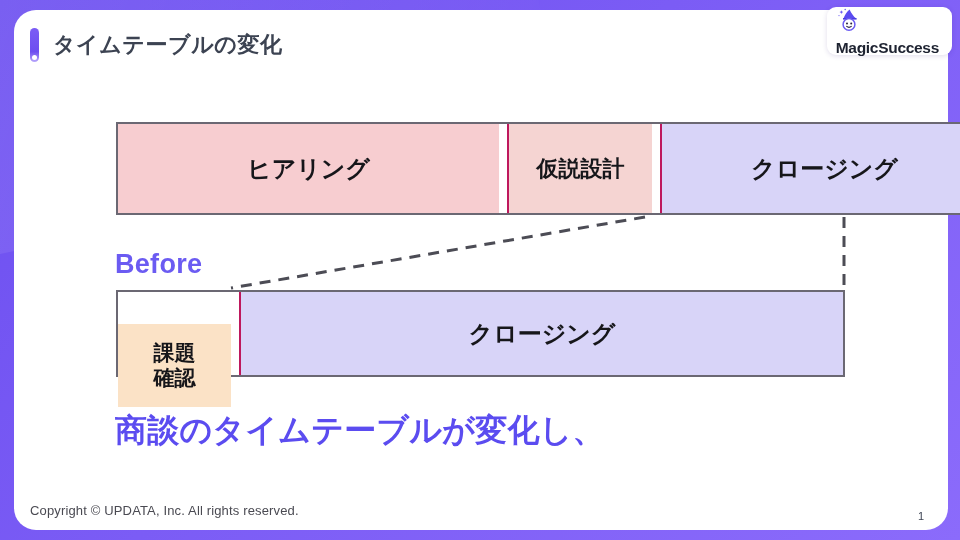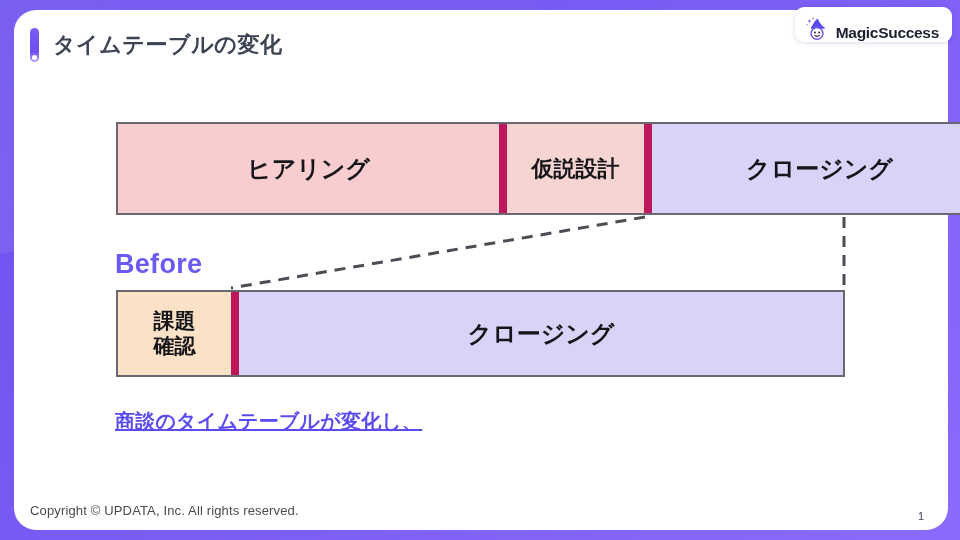--- a/index.html
+++ b/index.html
@@ -69,28 +69,29 @@
     font-weight: 700;
     color: #3c4352;
     letter-spacing: 0.6px;
   }
 
   
   .logo-badge {
     position: absolute;
     right: 8px;
     top: 7px;
-    height: 35px;
+    height: 48px;
     padding: 0 13px 0 9px;
     background: #ffffff;
     border-radius: 9px;
     display: flex;
-    align-items: flex-end;
+    align-items: flex-start;
     gap: 6px;
     box-shadow: 0 1px 5px rgba(60,40,130,0.16);
+    flex-direction: column;
   }
   .logo-mark { width: 26px; height: 26px; display: block; }
   .logo-text {
     font-size: 15.5px;
     font-weight: 700;
     color: #1d2230;
     letter-spacing: -0.3px;
     white-space: nowrap;
   }
 
@@ -118,48 +119,47 @@
     display: flex;
     align-items: center;
     justify-content: center;
     position: relative;
     height: 100%;
     color: #16161a;
     font-weight: 700;
     text-align: center;
     line-height: 1.16;
   }
-  .seg + .seg { border-left: 8px solid #be185d; }
+  .seg + .seg { border-left: 2px solid #be185d; margin-left: 8px; }
 
   .seg-hearing  { flex: 0 0 381px; background: #f7cdd0; font-size: 24px; }
   .seg-hypo     { flex: 0 0 145px; background: #f5d4d2; font-size: 22px; }
   .seg-closing1 { flex: 1 1 auto;  background: #d8d4f8; font-size: 24px; }
 
-  .seg-issue    { flex: 0 0 113px; background: #fbe2c6; font-size: 21px; white-space: pre-line; }
+  .seg-issue    { flex: 0 0 113px; background: #fbe2c6; font-size: 21px; white-space: pre-line; margin-top: 32px; }
   .seg-closing2 { flex: 1 1 auto;  background: #d8d4f8; font-size: 24px; }
 
   
   .connector {
     position: absolute;
     left: 0; top: 0;
     width: 960px; height: 540px;
     pointer-events: none;
   }
 
   
   .summary {
     position: absolute;
     left: 115px;
     top: 406px;
     color: #5b4cf0;
-    font-size: 20px;
+    font-size: 32px;
     font-weight: 700;
     line-height: 1.55;
     letter-spacing: 0.2px;
-    text-decoration: underline;
   }
 
   
   .copyright {
     position: absolute;
     left: 30px;
     bottom: 22px;
     font-size: 13px;
     color: #4a4a52;
     letter-spacing: 0.15px;

